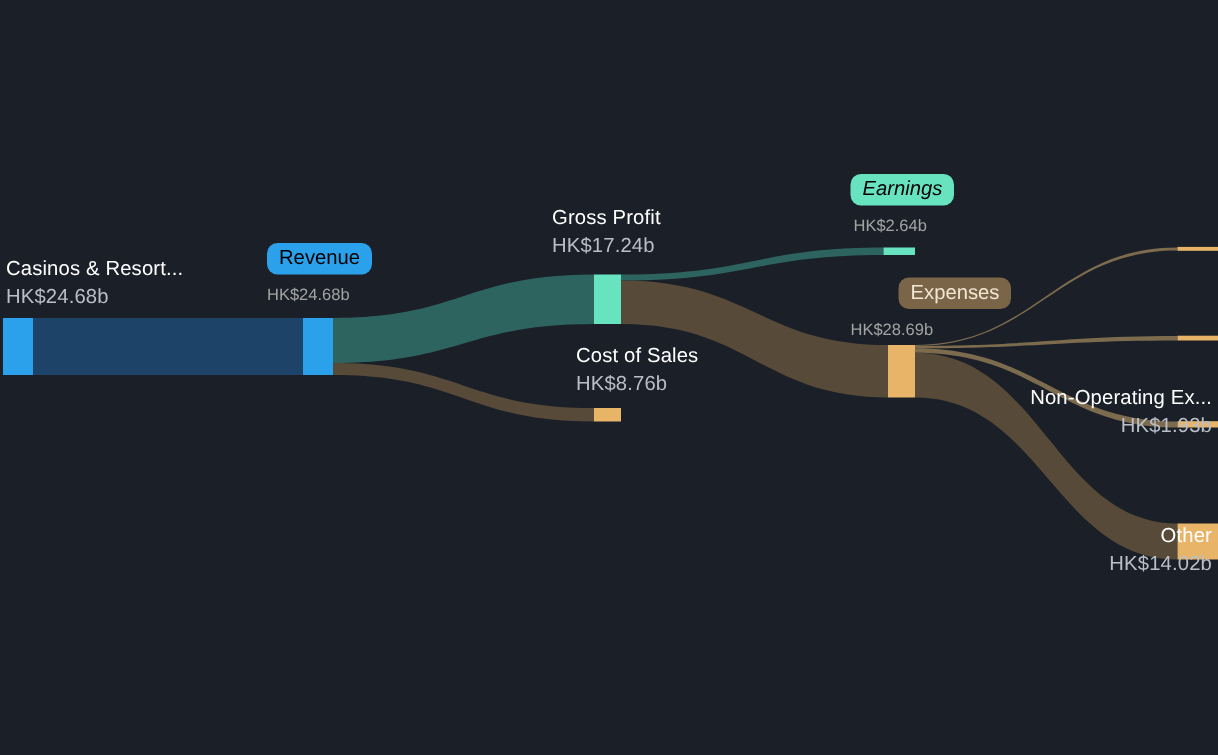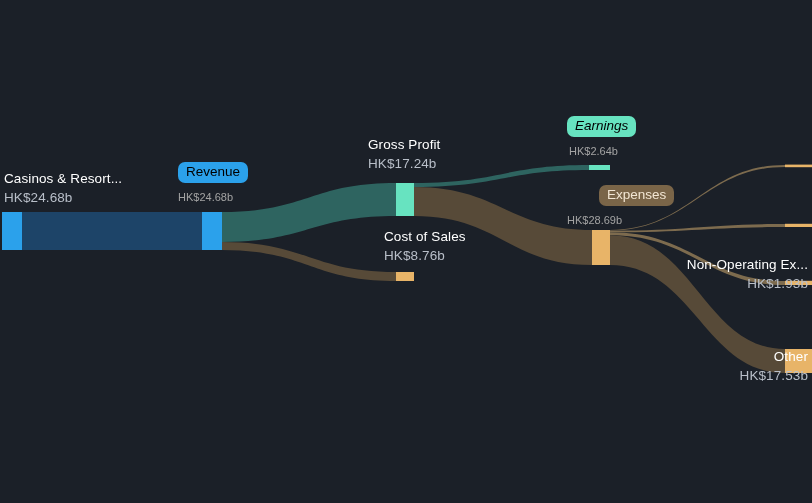--- a/index.html
+++ b/index.html
@@ -160,16 +160,16 @@
 
 
 
   <div class="lbl right-align" style="right:4px; top:258px;">
     <span class="name">Non-Operating Ex...</span>
     <span class="val">HK$1.93b</span>
   </div>
 
   <div class="lbl right-align" style="right:4px; top:310px;margin-top:40px;">
     <span class="name">Other</span>
-    <span class="val">HK$17.53b</span>
+    <span class="val">HK$14.02b</span>
   </div>
 
 </div>
 
 </body></html>

